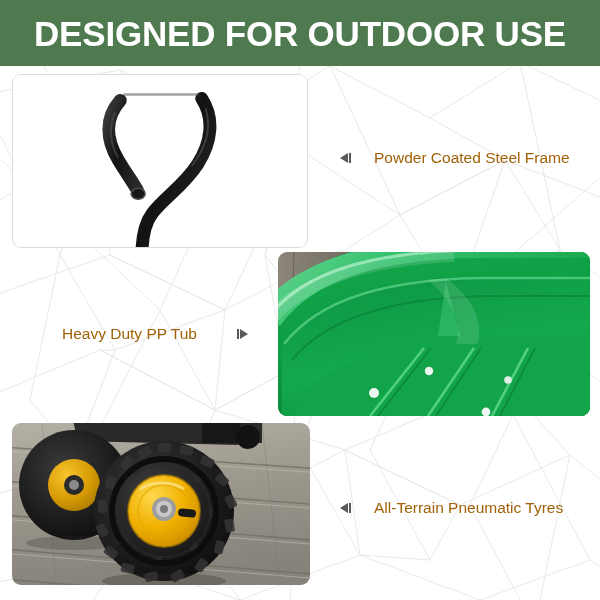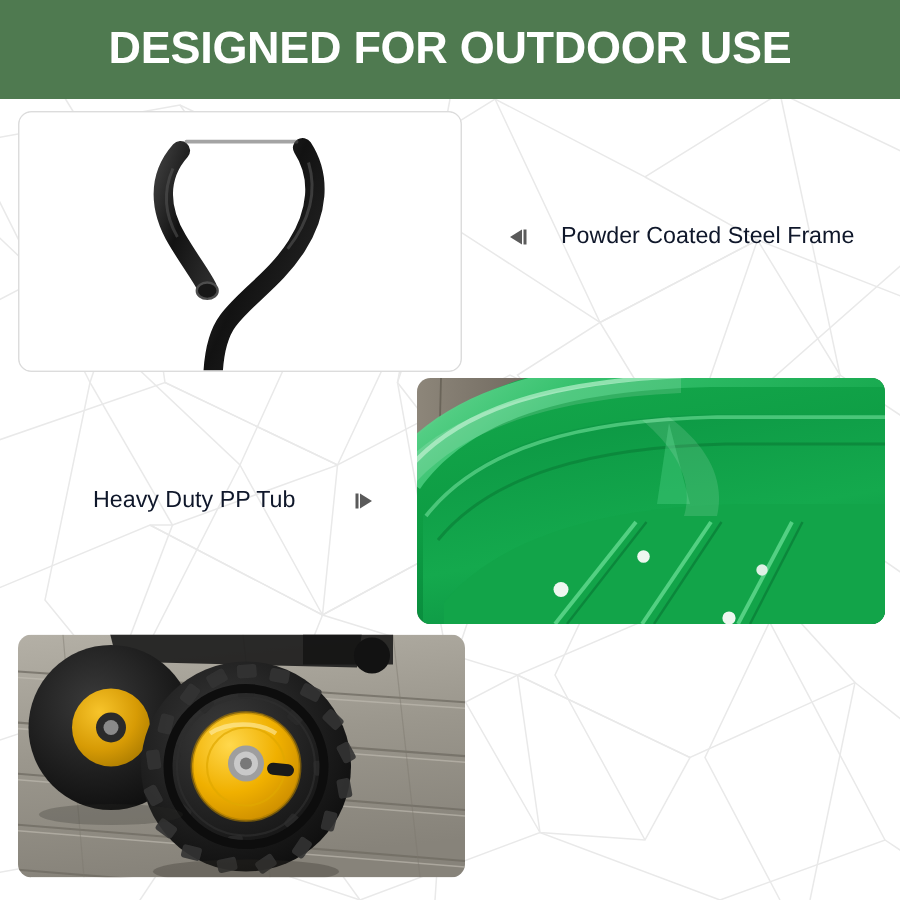--- a/index.html
+++ b/index.html
@@ -39,21 +39,21 @@
     width: 600px;
     height: 66px;
     background: #4F7A50;
     z-index: 5;
     display: flex;
     align-items: center;
     justify-content: center;
   }
   .header-title {
     color: #ffffff;
-    font-size: 30px;
+    font-size: 35px;
     font-weight: bold;
     letter-spacing: -0.2px;
     line-height: 1;
     white-space: nowrap;
     font-family: "Liberation Sans", sans-serif;
   }
 
   
   .panel {
     position: absolute;
@@ -91,21 +91,21 @@
   
   .callout {
     position: absolute;
     display: flex;
     align-items: center;
     z-index: 6;
     white-space: nowrap;
   }
   .callout-text {
     font-size: 15.5px;
-    color: #0f172a;
+    color: #a16207;
     font-family: "Liberation Sans", sans-serif;
     line-height: 1;
     text-align: right;
   }
   .marker {
     display: inline-block;
     width: 14px;
     height: 12px;
     flex: 0 0 auto;
   }
@@ -392,14 +392,23 @@
   <div class="callout callout-tub">
     <span class="callout-text">Heavy Duty PP Tub</span>
     <span class="marker">
       <svg viewBox="0 0 14 12">
         <rect x="1" y="1" width="2" height="10" fill="#5a5a5a"></rect>
         <polygon points="4,1 4,11 12,6" fill="#5a5a5a"></polygon>
       </svg>
     </span>
   </div>
 
+  <div class="callout callout-tyres">
+    <span class="marker">
+      <svg viewBox="0 0 14 12">
+        <polygon points="10,1 10,11 2,6" fill="#5a5a5a"></polygon>
+        <rect x="11" y="1" width="2" height="10" fill="#5a5a5a"></rect>
+      </svg>
+    </span>
+    <span class="callout-text">All-Terrain Pneumatic Tyres</span>
+  </div>
 
 </div>
 
 </body></html>

